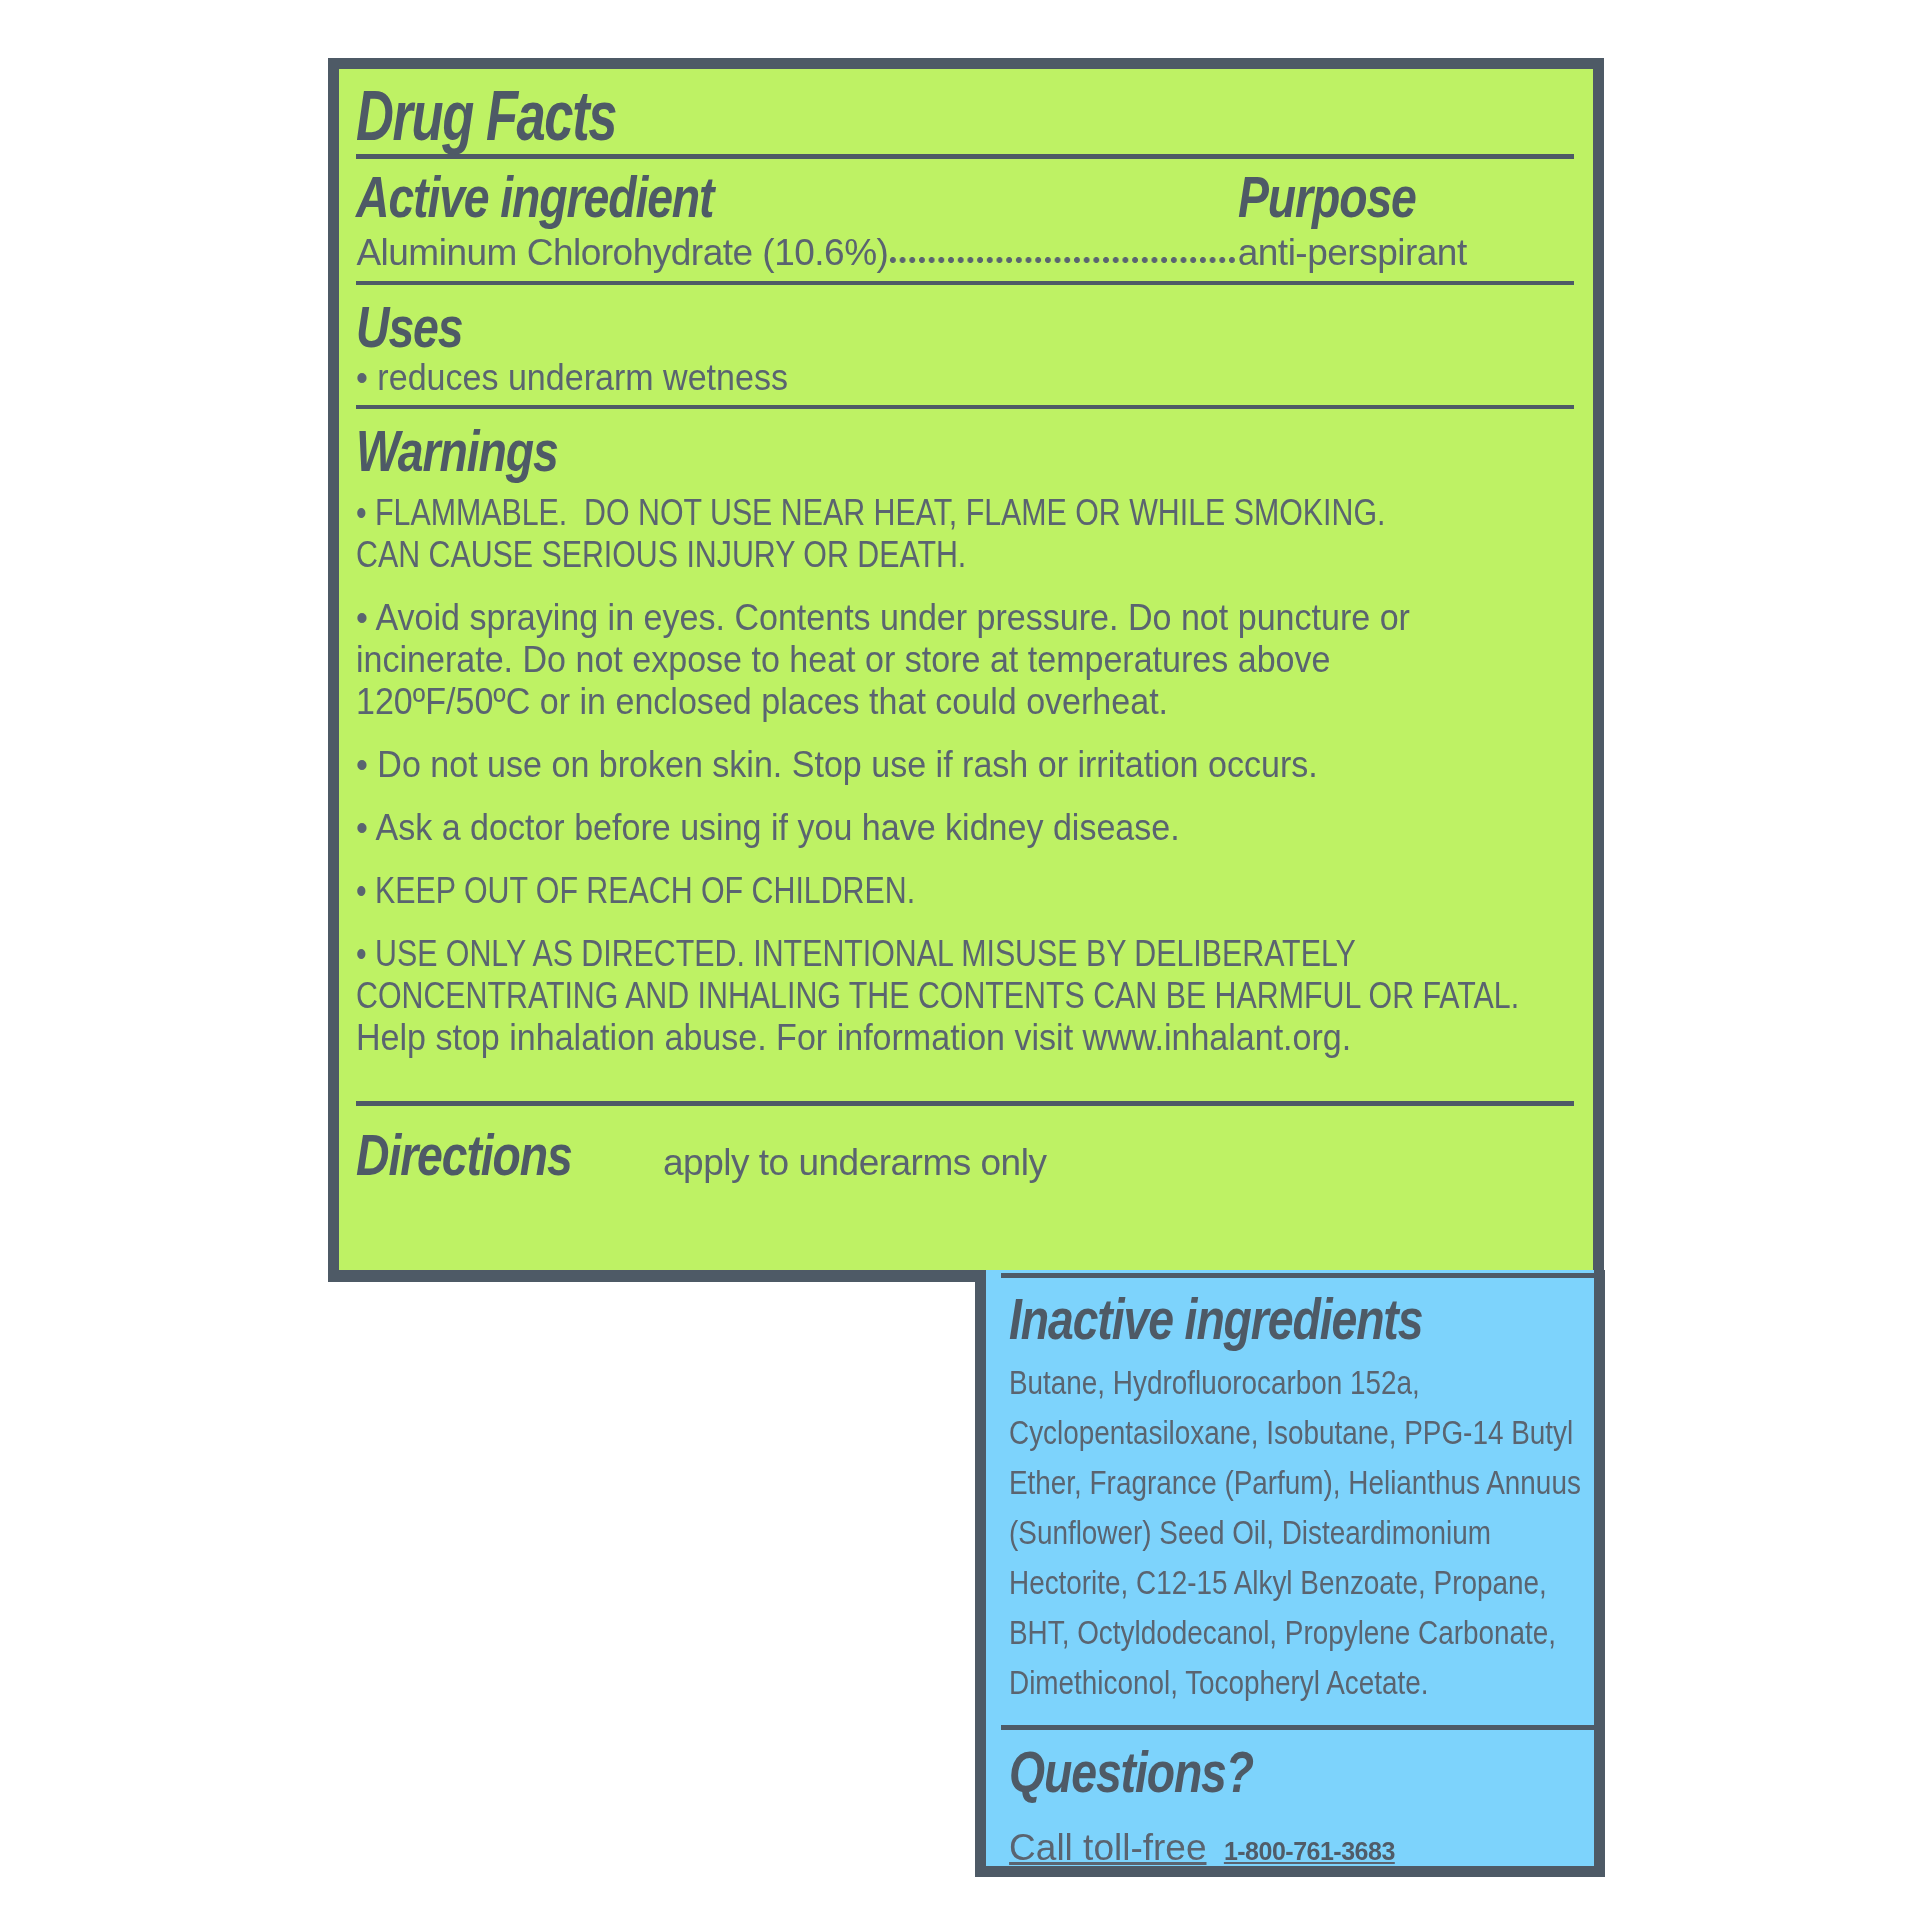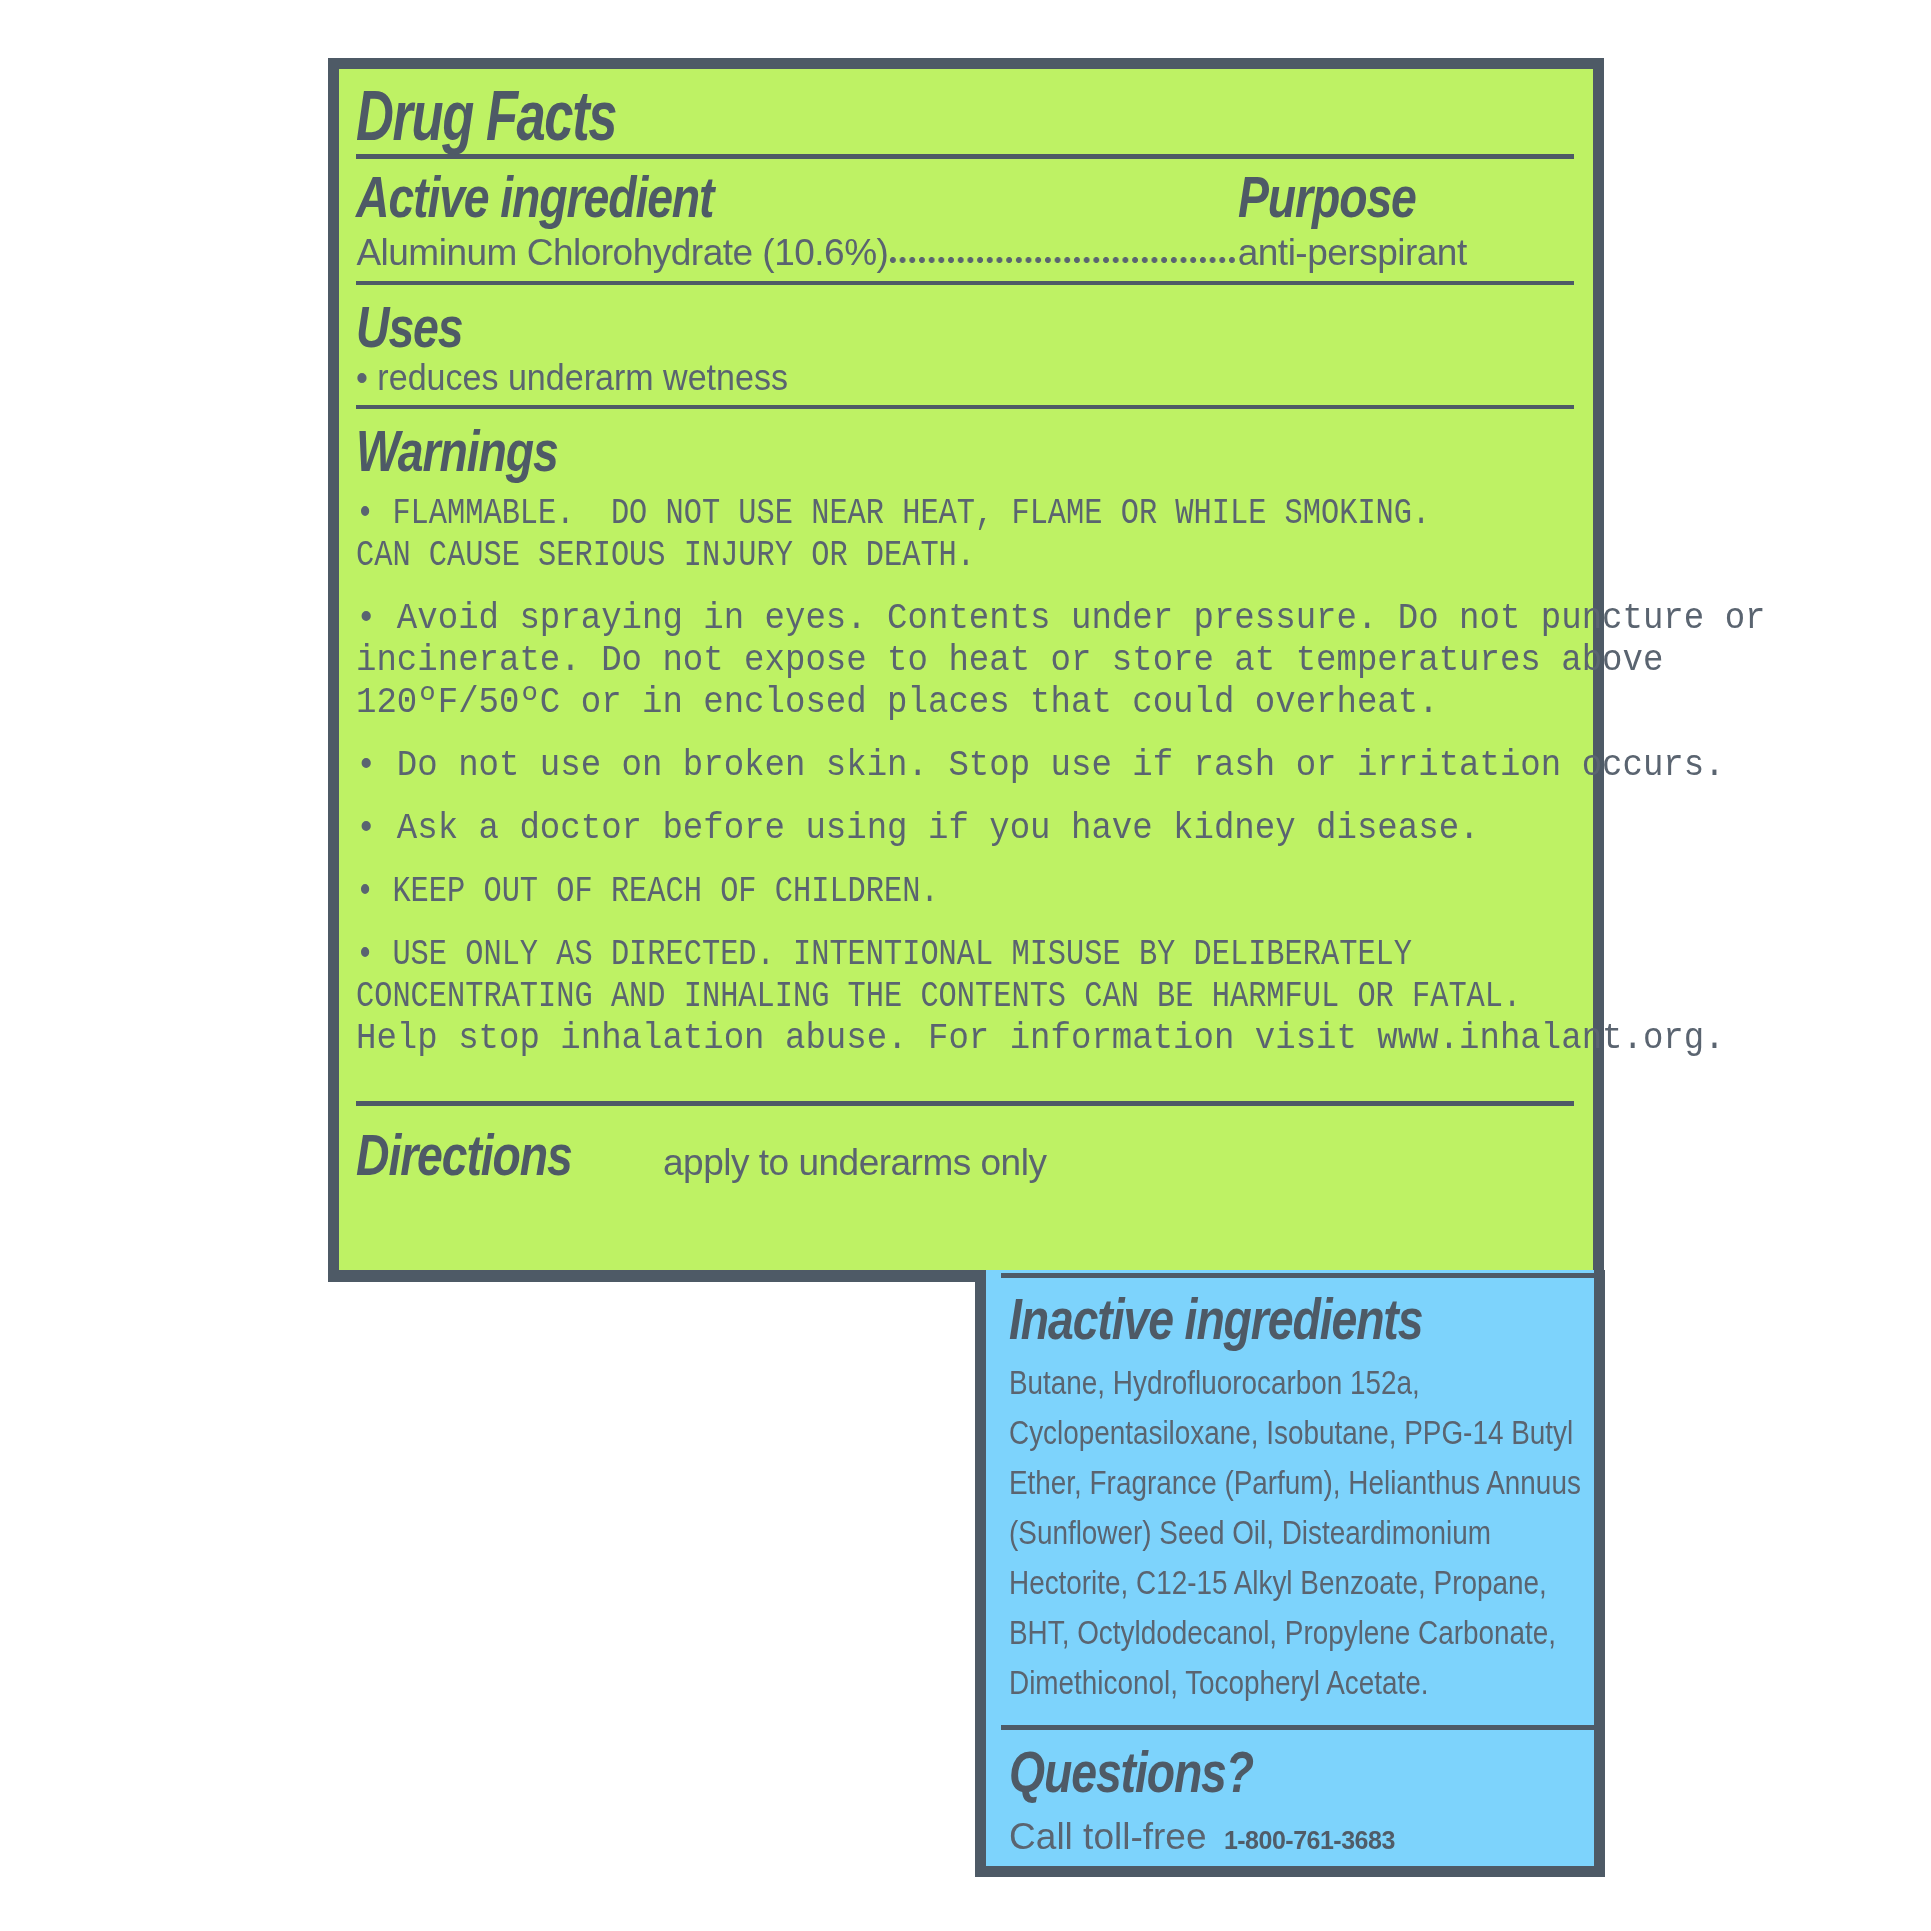--- a/index.html
+++ b/index.html
@@ -48,21 +48,21 @@
     transform:scaleX(0.80);transform-origin:0 0;
   }
   .mt14{margin-top:13.5px;}
 
   
   .ln{
     font-size:37px;line-height:42px;white-space:nowrap;
     transform:scaleX(0.92);transform-origin:0 0;
   }
   .cap{transform:scaleX(0.82);}
-  .witem{margin-bottom:21px;font-family:Liberation Mono, monospace;}
+  .witem{margin-bottom:21px;}
   .wgroup{margin-top:13.5px;}
   .uses-line{margin-top:1.9px;}
 
   
   .grid2{display:grid;grid-template-columns:1fr 336px;align-items:end;}
   .grid-head{margin-top:9.7px;}
   .activerow{margin-top:5.8px;}
   .nosc{font-size:37px;line-height:44px;white-space:nowrap;letter-spacing:-0.5px;}
   .ingcell{display:flex;align-items:flex-end;min-width:0;}
   .leader{
@@ -74,22 +74,22 @@
   
   .dirrow{display:flex;align-items:baseline;gap:37px;margin-top:21px;height:58px;}
 
   
   .ln2{
     font-size:34px;line-height:50px;white-space:nowrap;
     transform:scaleX(0.82);transform-origin:0 0;margin-left:7.7px;
   }
   .side-lines{margin-top:10px;}
   .side-h{margin-left:7.7px;}
-  .callrow{display:flex;align-items:baseline;gap:17.4px;margin-top:15px;margin-left:7.7px;
-    font-size:37px;line-height:44px;white-space:nowrap;}
+  .callrow{display:flex;align-items:baseline;gap:17.4px;margin-top:26px;margin-left:7.7px;
+    font-size:37px;line-height:44px;white-space:nowrap;text-decoration:underline;}
   .phone{font-weight:bold;font-size:25px;color:#505c68;letter-spacing:-0.5px;}
 </style>
 </head>
 <body>
 
 <div class="page">
 
   <div class="box-top">
 
     <div class="h1">Drug Facts</div>

